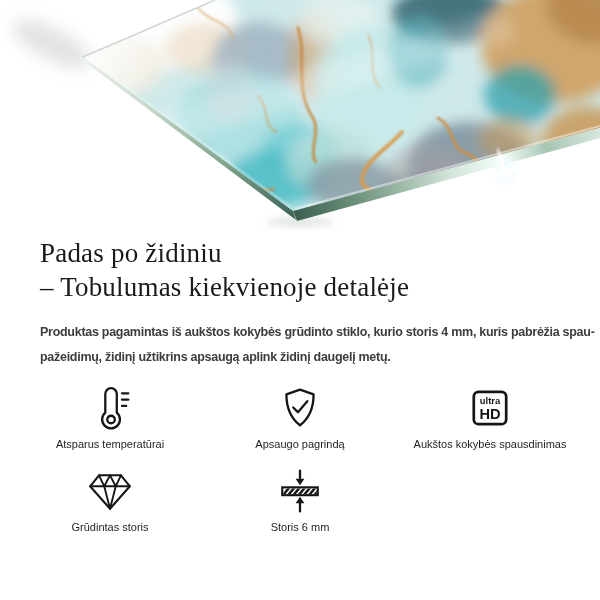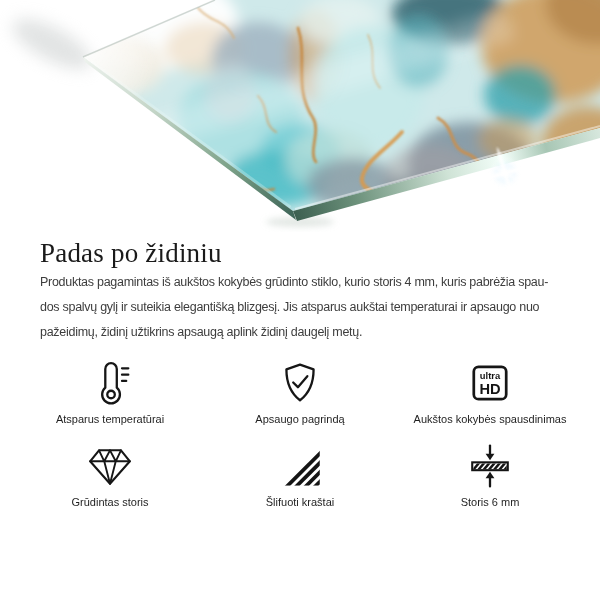--- a/index.html
+++ b/index.html
@@ -3,21 +3,21 @@
 <meta charset="utf-8">
 <style>
   html,body{margin:0;padding:0;}
   body{width:600px;height:600px;background:#ffffff;font-family:"Liberation Sans",sans-serif;overflow:hidden;}
   .page{width:600px;height:455px;background:#ffffff;position:relative;}
   .hero{width:600px;height:232px;overflow:hidden;}
   .hero svg{display:block;}
   .content{padding:0 40px;}
   .page-title{margin:4px 0 0;font-family:"Liberation Serif","DejaVu Serif",serif;
     font-weight:400;font-size:27px;line-height:34px;color:#1a1a1a;letter-spacing:0.2px;}
-  .desc{margin-top:0;}
+  .desc{margin-top:16px;font-weight:bold;}
   .desc-line{font-size:12.5px;line-height:25px;color:#3d3d3d;letter-spacing:-0.28px;white-space:nowrap;}
   .features{margin:15px 15px 0;display:grid;grid-template-columns:repeat(3,190px);row-gap:17px;}
   .feature{display:flex;flex-direction:column;align-items:center;}
   .icon-svg{width:46px;height:46px;display:block;}
   .stk{stroke:#161616;stroke-width:2.2;fill:none;stroke-linecap:round;stroke-linejoin:round;}
   .fil{fill:#161616;stroke:none;}
   .icon-svg text{font-family:"Liberation Sans",sans-serif;fill:#141414;text-anchor:middle;}
   .feature-label{margin-top:6px;font-size:11px;line-height:14px;color:#1f1f1f;text-align:center;}
 </style>
 </head>
@@ -124,24 +124,24 @@
         <ellipse rx="27" ry="2" transform="rotate(73)" fill="#ffffff" opacity="0.9" filter="url(#b1)"></ellipse>
         <ellipse rx="14" ry="1.4" transform="rotate(30)" fill="#ffffff" opacity="0.7" filter="url(#b1)"></ellipse>
         <circle r="2.4" fill="#ffffff"></circle>
       </g>
     </svg>
   </div>
 
   <div class="content">
     <h1 class="page-title">
       <div>Padas po židiniu</div>
+      <div>– Tobulumas kiekvienoje detalėje</div>
     </h1>
     <div class="desc">
       <div class="desc-line">Produktas pagamintas iš aukštos kokybės grūdinto stiklo, kurio storis 4 mm, kuris pabrėžia spau-</div>
-      <div class="desc-line">dos spalvų gylį ir suteikia elegantišką blizgesį. Jis atsparus aukštai temperaturai ir apsaugo nuo</div>
       <div class="desc-line">pažeidimų, židinį užtikrins apsaugą aplink židinį daugelį metų.</div>
     </div>
   </div>
 
   <div class="features">
 
     <div class="feature">
       <svg class="icon-svg" viewBox="0 0 44 44">
         <path class="stk" d="M17.5 26.5 V8.5 A5.5 5.5 0 0 1 28.5 8.5 V26.5 A8.5 8.5 0 1 1 17.5 26.5 Z"></path>
         <circle class="stk" cx="23" cy="33" r="3.6"></circle>
@@ -168,37 +168,20 @@
     </div>
 
     <div class="feature">
       <svg class="icon-svg" viewBox="0 0 44 44">
         <path class="stk" style="stroke-width:2" d="M11.5 7 H32.5 L41 17.5 L22 39 L3 17.5 Z"></path>
         <path class="stk" style="stroke-width:1.8" d="M3 17.5 H41 M11.5 7 L16.5 17.5 L22 39 M32.5 7 L27.5 17.5 L22 39 M22 7 L16.5 17.5 M22 7 L27.5 17.5"></path>
       </svg>
       <div class="feature-label">Grūdintas storis</div>
     </div>
 
-    <div class="feature">
-      <svg class="icon-svg" viewBox="0 0 44 44">
-        <defs>
-            <clipPath id="triClip">
-              <path d="M3 41 L41 41 L41 5 Z"></path>
-            </clipPath>
-          </defs>
-        <g clip-path="url(#triClip)" stroke="#141414" stroke-width="3.6">
-          <line x1="-30" y1="81" x2="50" y2="1"></line>
-          <line x1="-21" y1="81" x2="59" y2="1"></line>
-          <line x1="-12" y1="81" x2="68" y2="1"></line>
-          <line x1="-3" y1="81" x2="77" y2="1"></line>
-          <line x1="6" y1="81" x2="86" y2="1"></line>
-        </g>
-      </svg>
-      <div class="feature-label">Šlifuoti kraštai</div>
-    </div>
 
     <div class="feature">
       <svg class="icon-svg" viewBox="0 0 44 44">
         <defs>
             <clipPath id="barClip">
               <rect x="6" y="19.5" width="32" height="5.5"></rect>
             </clipPath>
           </defs>
         <path class="stk" d="M22 2.5 V10"></path>
         <path class="fil" d="M22 16.5 L17.8 10.2 H26.2 Z"></path>

